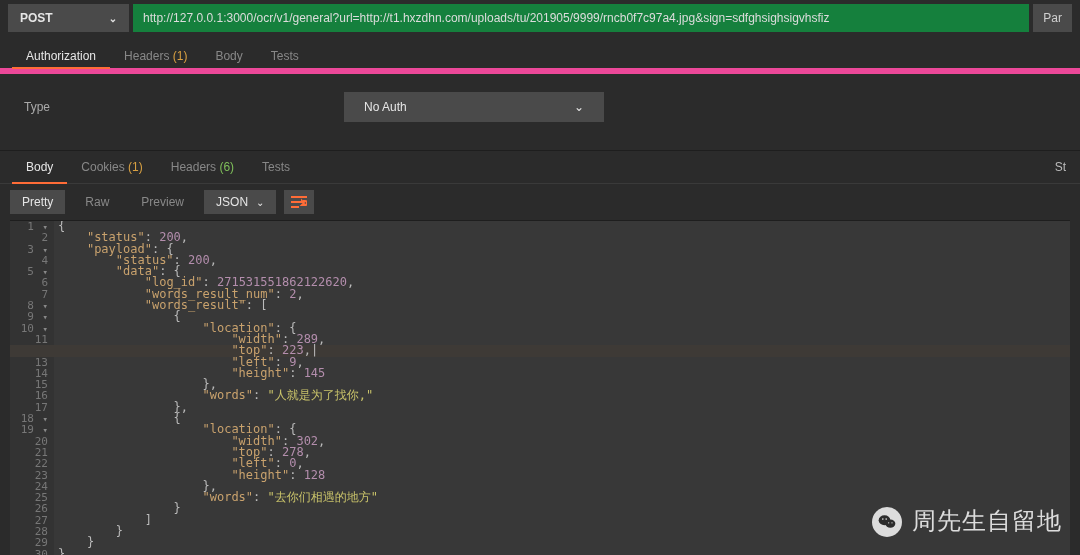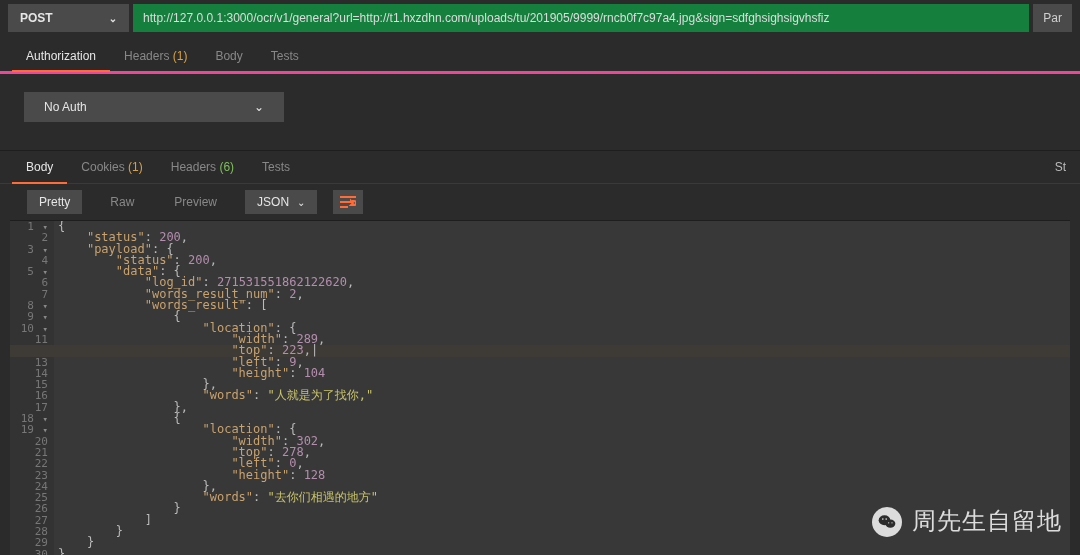--- a/index.html
+++ b/index.html
@@ -22,21 +22,21 @@
   .chevron-down { margin-left: 8px; font-size: 10px; }
   .url-input {
     flex: 1; background: #15803d; color: #dcdcdc; border: none;
     padding: 0 10px; margin-left: 4px; font-size: 12px; outline: none;
   }
   .param-btn {
     background: #4a4a4a; color: #cfcfcf; padding: 0 10px;
     display: flex; align-items: center; margin-left: 4px;
   }
   .tabs {
-    display: flex; height: 34px; border-bottom: 3px solid #ec4899;
+    display: flex; height: 34px; border-bottom: 6px solid #ec4899;
     padding-left: 12px;
   }
   .tab {
     padding: 9px 14px; color: #888; font-size: 12px; cursor: pointer;
   }
   .tab.active { color: #e6e6e6; position: relative; }
   .tab.active::after {
     content: ""; position: absolute; bottom: -1px; left: 0; right: 0;
     height: 2px; background: #ff6c37;
   }
@@ -51,21 +51,21 @@
   }
   .sub-tabs {
     display: flex; height: 34px; border-top: 1px solid #1e1e1e;
     border-bottom: 1px solid #3a3a3a; padding-left: 12px;
     justify-content: space-between;
   }
   .sub-tabs-left { display: flex; }
   .sub-tabs-right { padding-right: 14px; display:flex; align-items:center; color:#bbb; }
   .toolbar {
     display: flex; align-items: center; height: 36px;
-    padding: 0 27px; gap: 16px;
+    padding: 0 10px; gap: 8px;
   }
   .tool-btn {
     background: #4a4a4a; color: #e6e6e6; padding: 5px 12px;
     font-size: 12px; cursor: pointer; border: none;
     display:flex; align-items:center;
   }
   .tool-btn.ghost { background: transparent; color: #888; }
   .wrap-icon { fill: #ff6c37; }
   .editor {
     background: #383838;
@@ -121,20 +121,21 @@
 <div class="tabs">
   <div class="tab active">Authorization</div>
   <div class="tab">
     <span>Headers </span><span class="count-orange">(1)</span>
   </div>
   <div class="tab">Body</div>
   <div class="tab">Tests</div>
 </div>
 
 <div class="auth-section">
+  <div class="auth-label">Type</div>
   <div class="auth-dropdown">
     <span>No Auth</span>
     <span>⌄</span>
   </div>
 </div>
 
 <div class="sub-tabs">
   <div class="sub-tabs-left">
     <div class="tab active">Body</div>
     <div class="tab">
@@ -206,21 +207,21 @@
       <div class="code-line">        <span class="k">"status"</span><span class="p">: </span><span class="n">200</span><span class="p">,</span></div>
       <div class="code-line">        <span class="k">"data"</span><span class="p">: {</span></div>
       <div class="code-line">            <span class="k">"log_id"</span><span class="p">: </span><span class="n">271531551862122620</span><span class="p">,</span></div>
       <div class="code-line">            <span class="k">"words_result_num"</span><span class="p">: </span><span class="n">2</span><span class="p">,</span></div>
       <div class="code-line">            <span class="k">"words_result"</span><span class="p">: [</span></div>
       <div class="code-line">                <span class="p">{</span></div>
       <div class="code-line">                    <span class="k">"location"</span><span class="p">: {</span></div>
       <div class="code-line">                        <span class="k">"width"</span><span class="p">: </span><span class="n">289</span><span class="p">,</span></div>
       <div class="code-line hl">                        <span class="k">"top"</span><span class="p">: </span><span class="n">223</span><span class="p">,|</span></div>
       <div class="code-line">                        <span class="k">"left"</span><span class="p">: </span><span class="n">9</span><span class="p">,</span></div>
-      <div class="code-line">                        <span class="k">"height"</span><span class="p">: </span><span class="n">104</span></div>
+      <div class="code-line">                        <span class="k">"height"</span><span class="p">: </span><span class="n">145</span></div>
       <div class="code-line">                    <span class="p">},</span></div>
       <div class="code-line">                    <span class="k">"words"</span><span class="p">: </span><span class="s">"人就是为了找你,"</span></div>
       <div class="code-line">                <span class="p">},</span></div>
       <div class="code-line">                <span class="p">{</span></div>
       <div class="code-line">                    <span class="k">"location"</span><span class="p">: {</span></div>
       <div class="code-line">                        <span class="k">"width"</span><span class="p">: </span><span class="n">302</span><span class="p">,</span></div>
       <div class="code-line">                        <span class="k">"top"</span><span class="p">: </span><span class="n">278</span><span class="p">,</span></div>
       <div class="code-line">                        <span class="k">"left"</span><span class="p">: </span><span class="n">0</span><span class="p">,</span></div>
       <div class="code-line">                        <span class="k">"height"</span><span class="p">: </span><span class="n">128</span></div>
       <div class="code-line">                    <span class="p">},</span></div>

